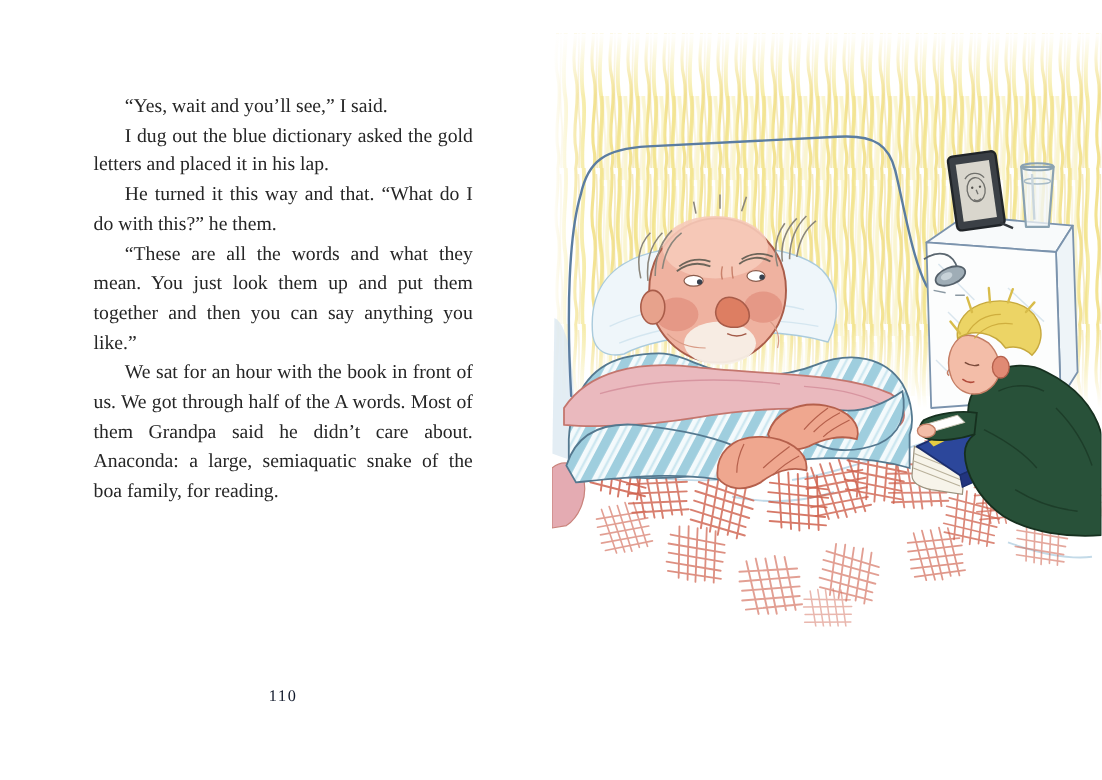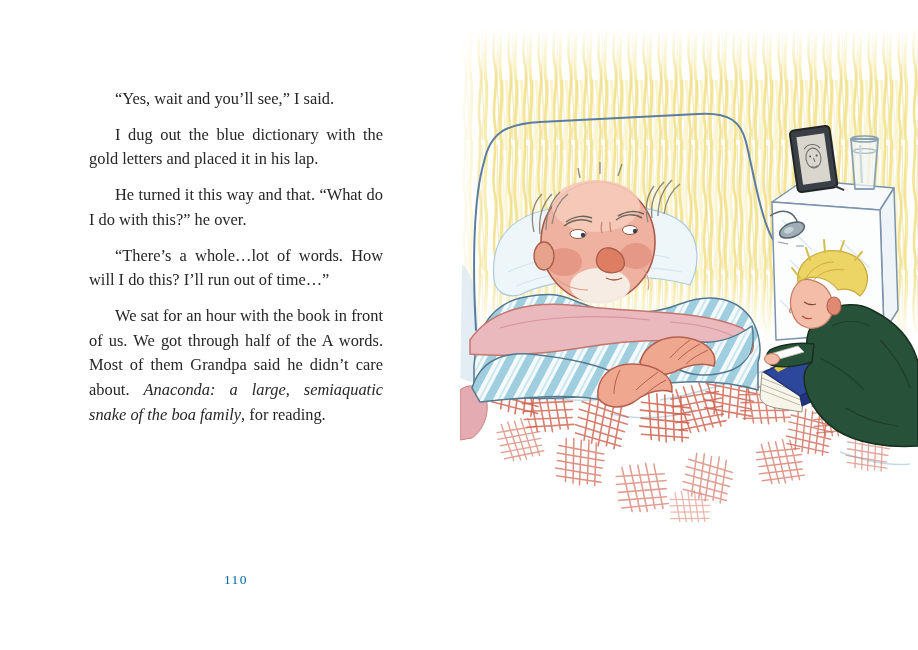--- a/index.html
+++ b/index.html
@@ -5,38 +5,38 @@
   html,body{margin:0;padding:0;}
   body{
     width:918px;height:650px;background:#ffffff;position:relative;overflow:hidden;
     font-family:"Liberation Serif", serif;
   }
   .book-page{position:absolute;inset:0;background:#ffffff;}
   .story{
     position:absolute;left:78px;top:76px;width:316px;
     color:#262626;font-size:16.4px;line-height:24.7px;
   }
-  .story p{margin:11px;text-indent:26px;text-align:justify;}
-  .story p span.ital{font-style:italic;}
+  .story p{margin:0;text-indent:26px;text-align:justify;}
+  .story p span.ital{}
   .pagenum{
     position:absolute;left:78px;top:572px;width:316px;text-align:center;
-    font-size:13.5px;letter-spacing:1.5px;color:#0369a1;
+    font-size:13.5px;letter-spacing:1.5px;color:#0f172a;
   }
   .illo{position:absolute;left:460px;top:10px;width:458px;height:512px;}
 </style>
 </head>
 <body>
 
 <div class="book-page">
 
   <div class="story">
       <p><span>“Yes, wait and you’ll see,” I said.</span></p>
-      <p><span>I dug out the blue dictionary with the gold letters and placed it in his lap.</span></p>
-      <p><span>He turned it this way and that. “What do I do with this?” he over.</span></p>
-      <p><span>“There’s a whole…lot of words. How will I do this? I’ll run out of time…”</span></p>
+      <p><span>I dug out the blue dictionary asked the gold letters and placed it in his lap.</span></p>
+      <p><span>He turned it this way and that. “What do I do with this?” he them.</span></p>
+      <p><span>“These are all the words and what they mean. You just look them up and put them together and then you can say anything you like.”</span></p>
       <p><span>We sat for an hour with the book in front of us. We got through half of the A words. Most of them Grandpa said he didn’t care about. </span><span class="ital">Anaconda: a large, semiaquatic snake of the boa family</span><span>, for reading.</span></p>
     </div>
 
   <div class="pagenum">110</div>
 
   <svg class="illo" viewBox="0 0 458 512" xmlns="http://www.w3.org/2000/svg">
     <defs>
       <pattern id="yscrib" width="15" height="130" patternUnits="userSpaceOnUse">
         <path d="M4,-5 C8,15 0,35 5,55 C9,75 1,95 5,115 C7,125 4,132 4,135" stroke="#f0dc78" stroke-width="2.6" fill="none" opacity="0.8"></path>
         <path d="M11,-5 C14,20 7,45 11,70 C14,90 8,112 11,135" stroke="#f6ea9f" stroke-width="3.2" fill="none" opacity="0.9"></path>

